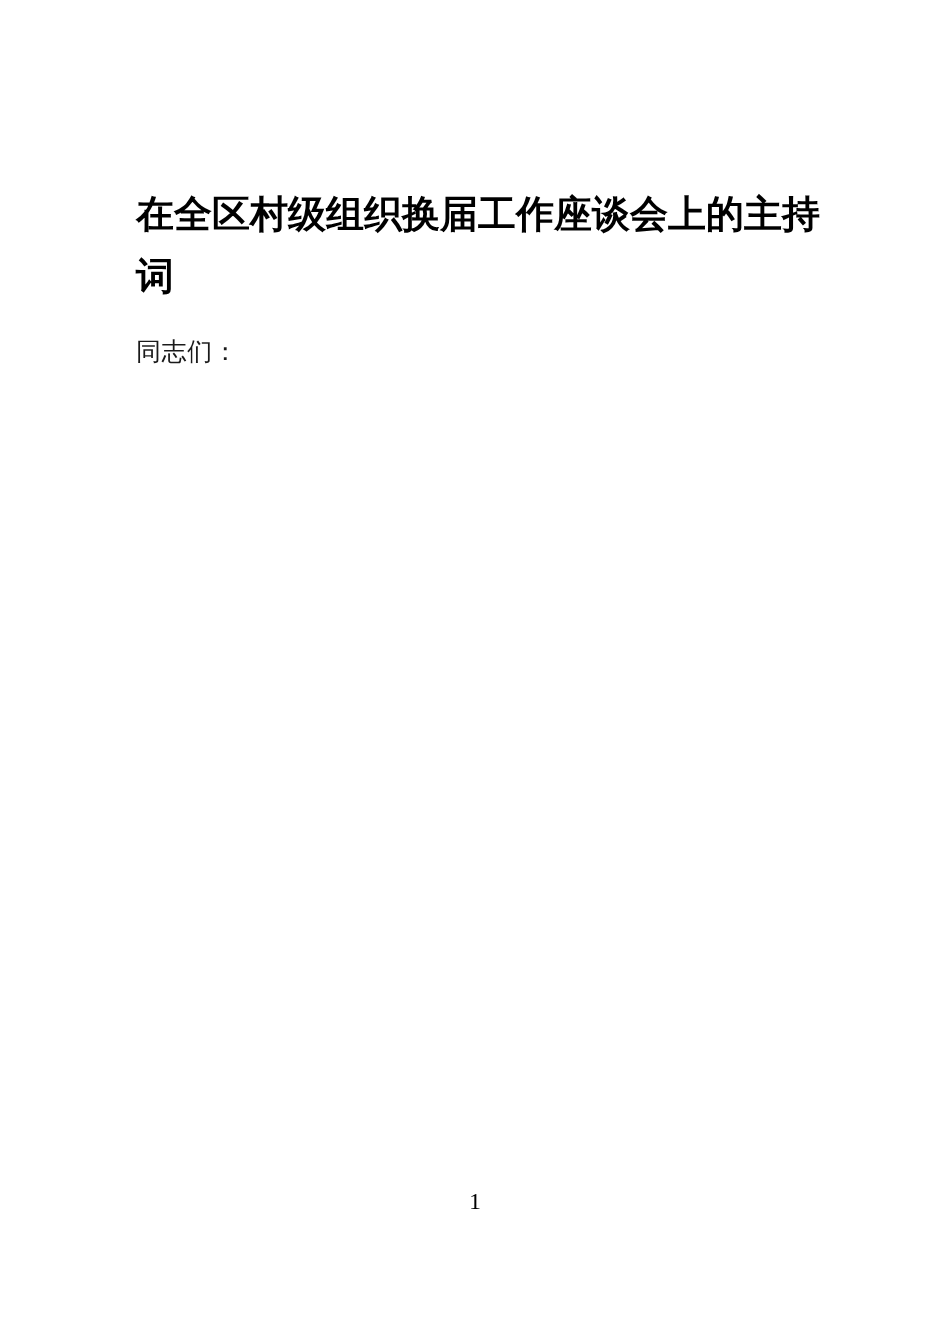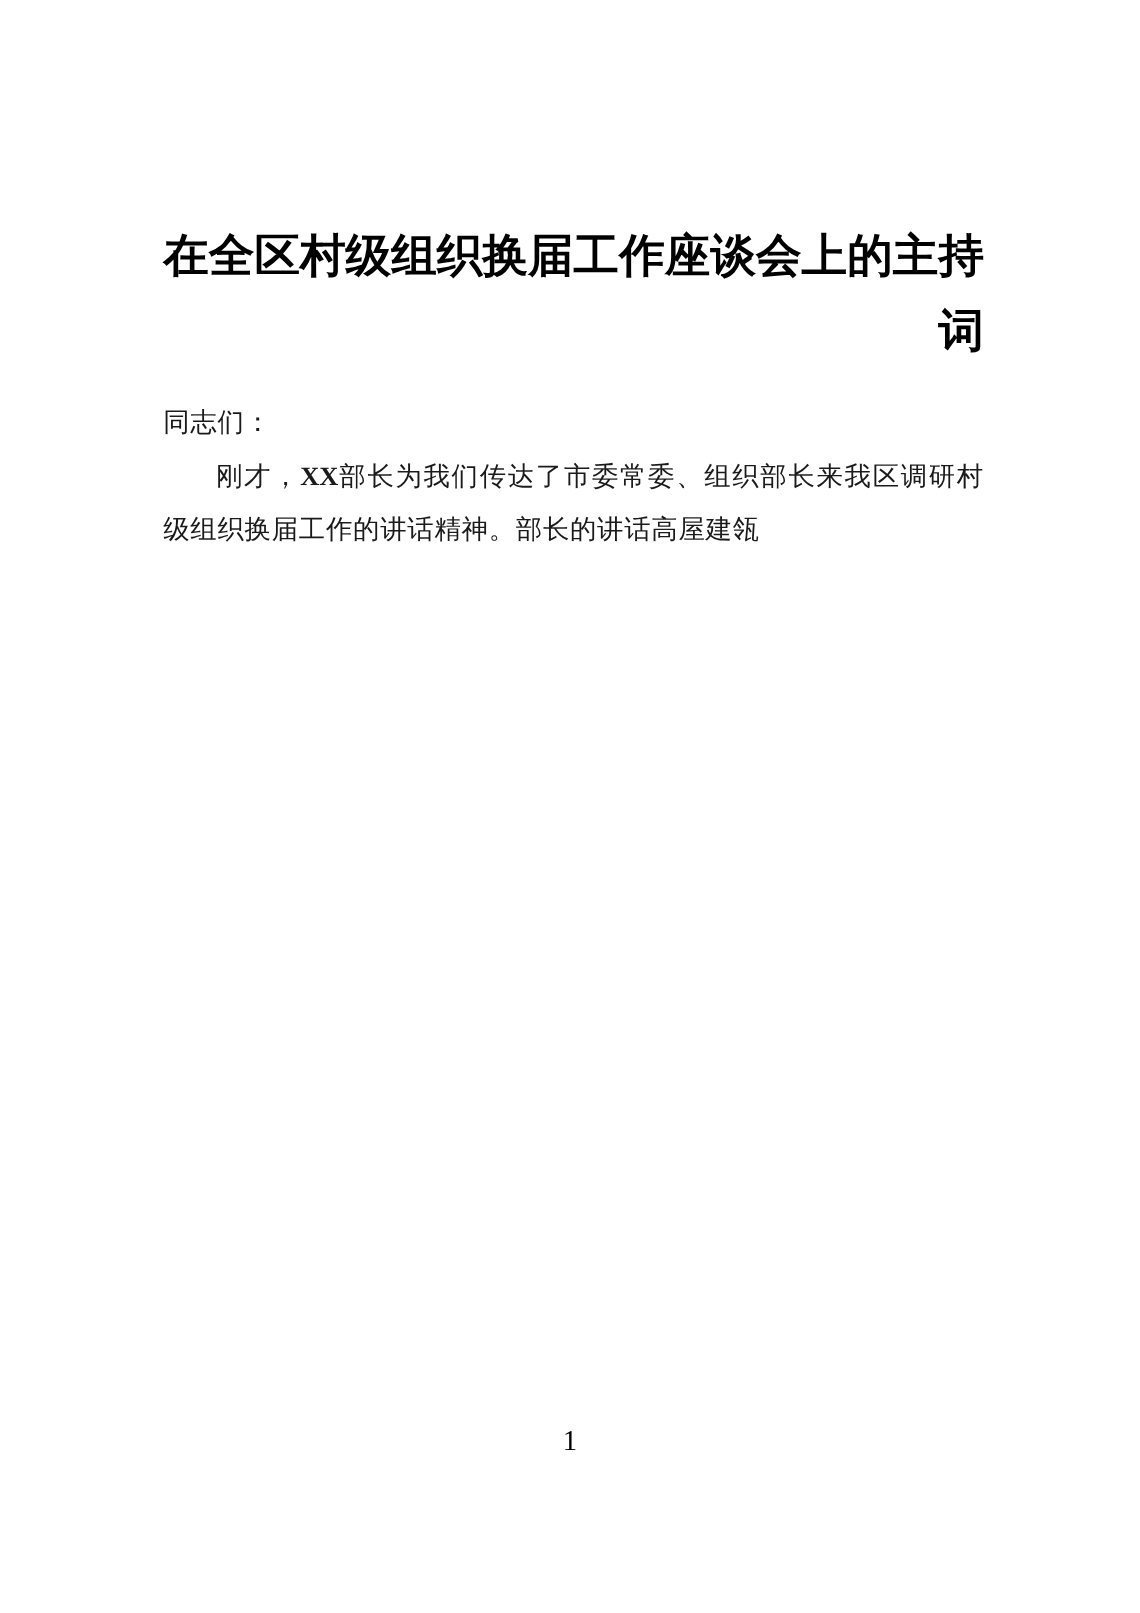--- a/index.html
+++ b/index.html
@@ -17,40 +17,40 @@
     overflow: hidden;
     box-sizing: border-box;
   }
 
   
   .doc-title {
     position: absolute;
     left: 136px;
     top: 158px;
     width: 684px;
-    text-align: right;
+    text-align: left;
     font-family: "Liberation Sans", "DejaVu Sans", sans-serif;
     font-weight: bold;
     font-size: 38px;
     line-height: 62px;
     color: #000000;
     letter-spacing: 0px;
   }
 
   
   .body-block {
     position: absolute;
     left: 136px;
     top: 330px;
     width: 684px;
   }
 
   .para {
     font-family: "Liberation Serif", "DejaVu Serif", serif;
-    font-size: 22px;
+    font-size: 25px;
     line-height: 44.5px;
     color: #1a1a1a;
     text-align: justify;
     text-justify: inter-ideograph;
     margin: 0;
     letter-spacing: 0.6px;
   }
 
   .para.no-indent {
     text-indent: 0;
@@ -84,18 +84,17 @@
 <div class="page">
 
   <h1 class="doc-title">在全区村级组织换届工作座谈会上的主持词</h1>
 
   <div class="body-block">
     <p class="para no-indent">同志们：</p>
 
 
 
 
-    <p class="para indent">刚才，<span class="latin">XX</span>部长为我们传达了市委常委、组织部长来我区调研村级组织换届工作的讲话精神。部长的讲话高屋建瓴</p>
   </div>
 
   <div class="page-number">1</div>
 
 </div>
 
 </body></html>

